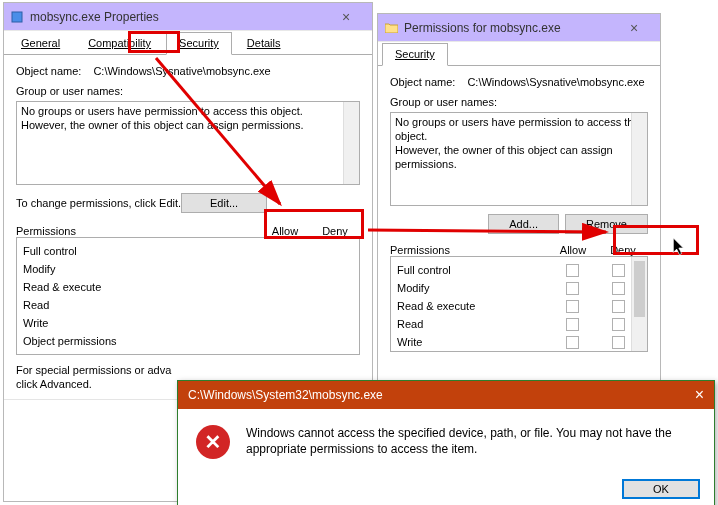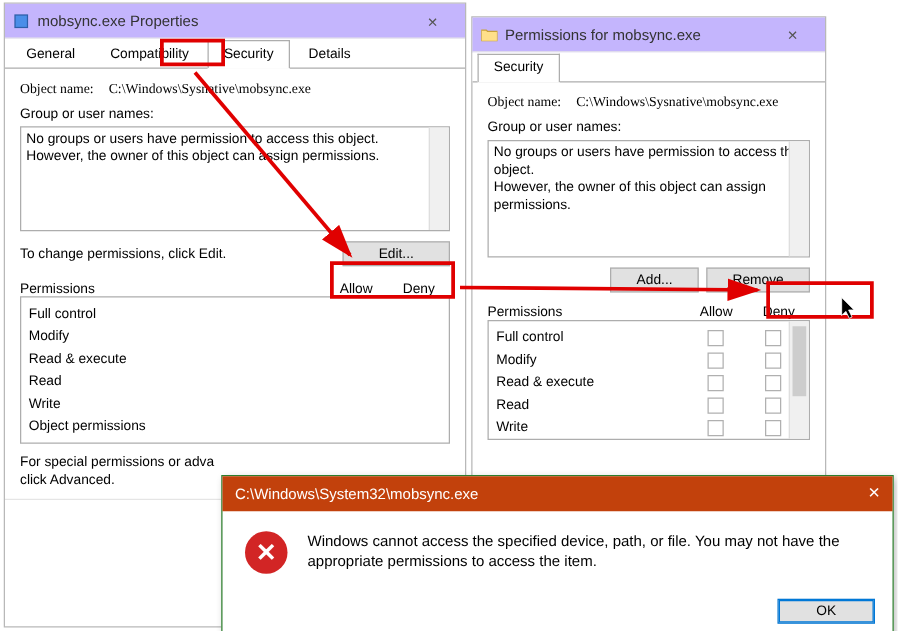--- a/index.html
+++ b/index.html
@@ -23,34 +23,34 @@
     height: 28px;
     display: flex;
     align-items: center;
     padding: 0 6px;
     background: #c4b5fd;
     border-bottom: 1px solid #e8e8e8;
   }
   .titlebar .win-icon { width:14px; height:14px; margin-right:6px; display:inline-flex; align-items:center; justify-content:center;}
   .titlebar .title { flex:1; font-size:12px; color:#333; }
   .titlebar .close { width:40px; text-align:center; font-size:14px; color:#555; cursor:pointer; }
-  .tabs { display:flex; border-bottom:1px solid #adadad; height:24px; padding:0 4px; background:#fff;}
+  .tabs { display:flex; border-bottom:1px solid #adadad; height:24px; padding:0 4px; background:#fff;text-decoration:underline;}
   .tab { padding: 4px 12px 3px 12px; border:1px solid transparent; border-bottom:none; margin-right:2px; color:#000; position:relative; top:1px; cursor:pointer;}
   .tab.active { border-color:#adadad; background:#fff; border-bottom:1px solid #fff;}
   .panel { padding: 10px 12px 8px 12px; }
-  .row { display:flex; align-items:center; margin-bottom:8px;font-family:Liberation Serif, serif;}
+  .row { display:flex; align-items:center; margin-bottom:8px;}
   .label { color:#000; }
   .objpath { margin-left: 12px; }
   .listbox {
     border:1px solid #adadad; width:100%; height:84px; padding:2px 4px;
     background:#fff; position:relative;
   }
   .listbox .scrollslot{position:absolute;right:0;top:0;bottom:0;width:16px;background:#f0f0f0;border-left:1px solid #dedede;}
   .listtext{ font-size:11px; line-height:14px; color:#000;}
-  .belowlist { margin-top:8px; display:flex; align-items:center; justify-content:space-between;}
+  .belowlist { margin-top:8px; display:flex; align-items:center; justify-content:flex-start;}
   .btn {
     border:1px solid #adadad; background:#e1e1e1; padding:3px 20px; min-width:70px;
     font-size:11px; cursor:pointer; text-align:center;
   }
   .btn.blue { border-color:#0078d7; box-shadow:0 0 0 1px #0078d7 inset;}
   .permhead { display:flex; margin-top:6px;}
   .permhead .c1{flex:1;}
   .permhead .c2, .permhead .c3{width:50px; text-align:center;}
   .permbox { border:1px solid #adadad; height:118px; padding:4px 6px; position:relative;}
   .permrow{ display:flex; height:18px; align-items:center;}

